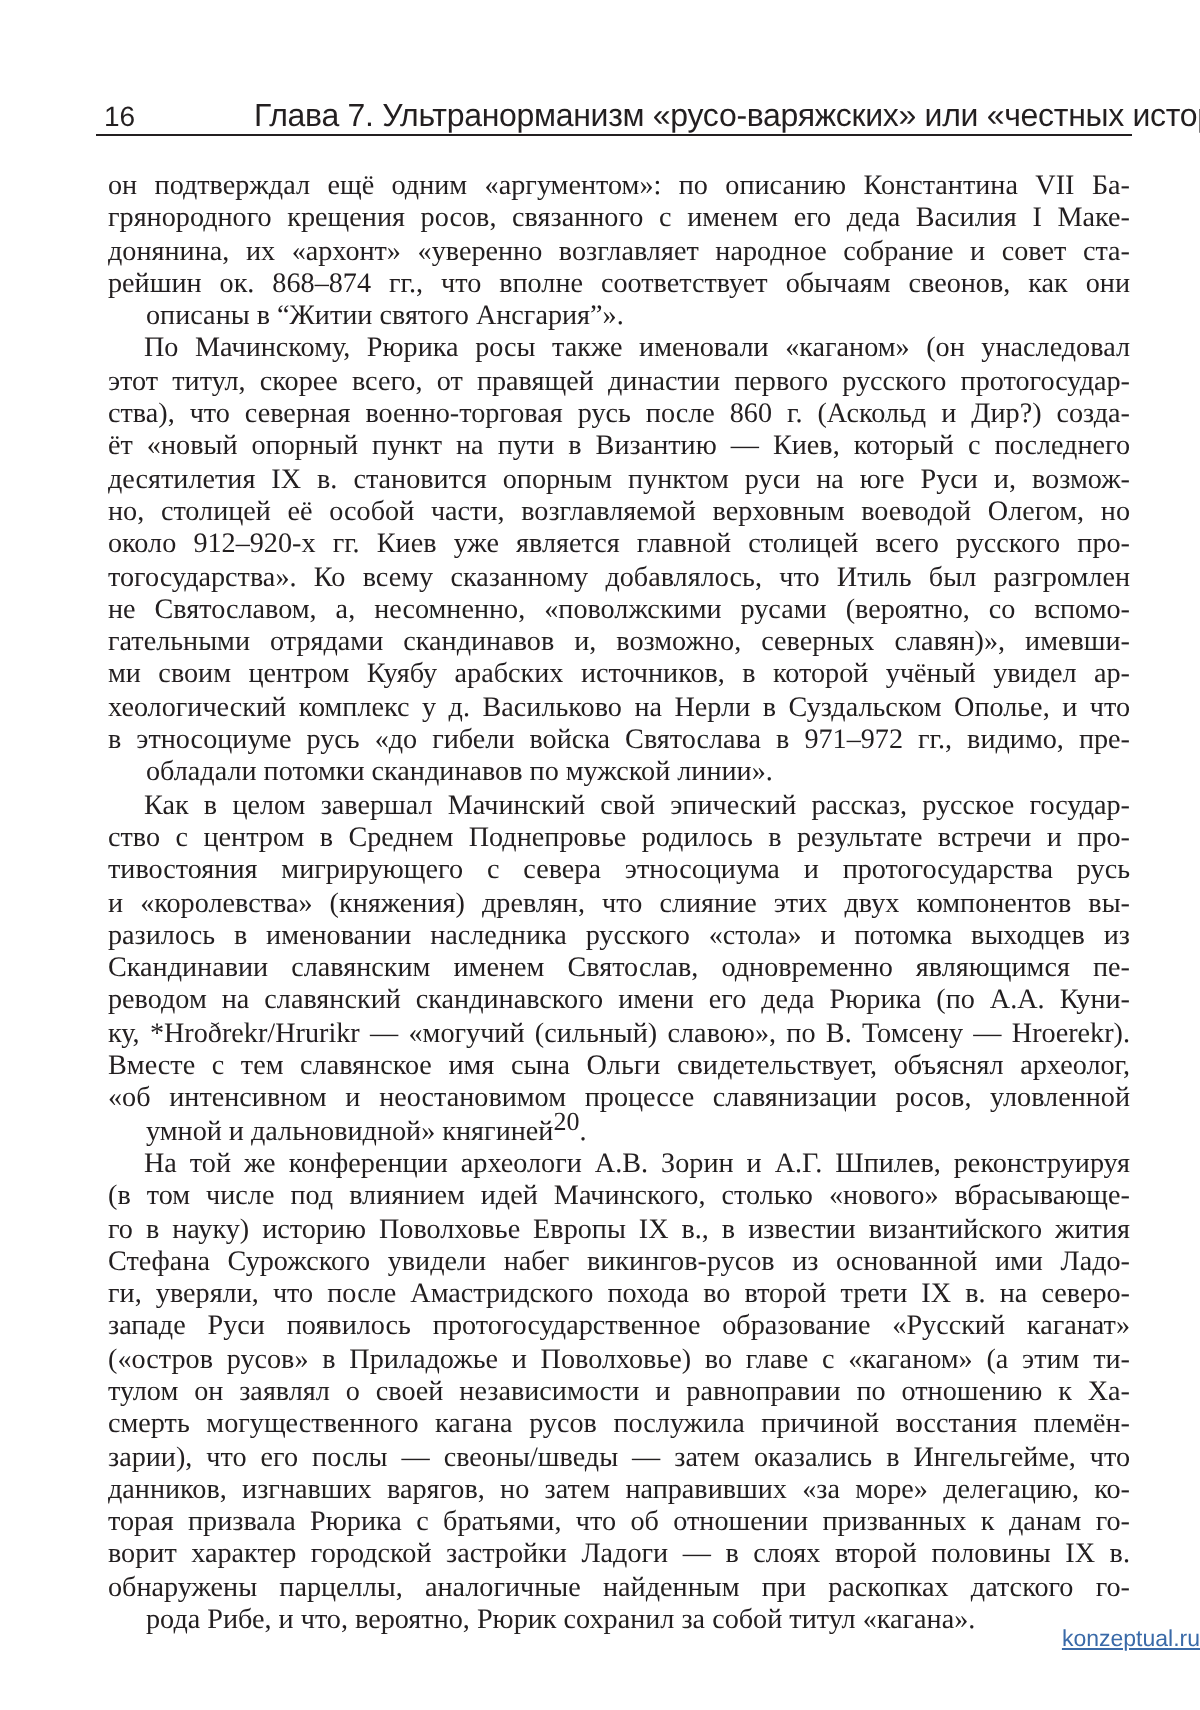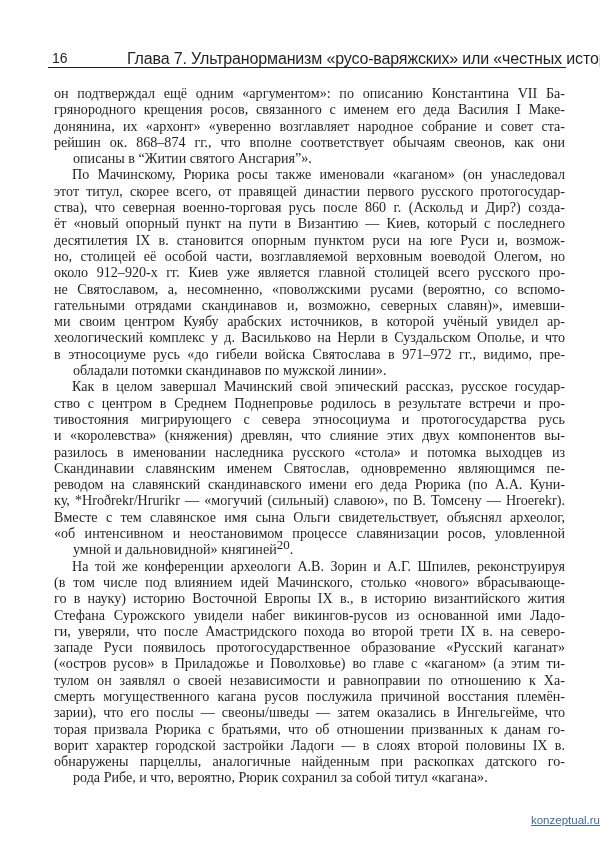--- a/index.html
+++ b/index.html
@@ -51,46 +51,48 @@
     <span class="line"><span>донянина, их «архонт» «уверенно возглавляет народное собрание и совет ста-</span></span>
     <span class="line"><span>рейшин ок. 868–874 гг., что вполне соответствует обычаям свеонов, как они</span></span>
     <span class="line last"><span>описаны в “Житии святого Ансгария”».</span></span>
     <span class="line indent"><span>По Мачинскому, Рюрика росы также именовали «каганом» (он унаследовал</span></span>
     <span class="line"><span>этот титул, скорее всего, от правящей династии первого русского протогосудар-</span></span>
     <span class="line"><span>ства), что северная военно-торговая русь после 860 г. (Аскольд и Дир?) созда-</span></span>
     <span class="line"><span>ёт «новый опорный пункт на пути в Византию — Киев, который с последнего</span></span>
     <span class="line"><span>десятилетия IX в. становится опорным пунктом руси на юге Руси и, возмож-</span></span>
     <span class="line"><span>но, столицей её особой части, возглавляемой верховным воеводой Олегом, но</span></span>
     <span class="line"><span>около 912–920-х гг. Киев уже является главной столицей всего русского про-</span></span>
+    <span class="line"><span>тогосударства». Ко всему сказанному добавлялось, что Итиль был разгромлен</span></span>
     <span class="line"><span>не Святославом, а, несомненно, «поволжскими русами (вероятно, со вспомо-</span></span>
     <span class="line"><span>гательными отрядами скандинавов и, возможно, северных славян)», имевши-</span></span>
     <span class="line"><span>ми своим центром Куябу арабских источников, в которой учёный увидел ар-</span></span>
     <span class="line"><span>хеологический комплекс у д. Васильково на Нерли в Суздальском Ополье, и что</span></span>
     <span class="line"><span>в этносоциуме русь «до гибели войска Святослава в 971–972 гг., видимо, пре-</span></span>
     <span class="line last"><span>обладали потомки скандинавов по мужской линии».</span></span>
     <span class="line indent"><span>Как в целом завершал Мачинский свой эпический рассказ, русское государ-</span></span>
     <span class="line"><span>ство с центром в Среднем Поднепровье родилось в результате встречи и про-</span></span>
     <span class="line"><span>тивостояния мигрирующего с севера этносоциума и протогосударства русь</span></span>
     <span class="line"><span>и «королевства» (княжения) древлян, что слияние этих двух компонентов вы-</span></span>
     <span class="line"><span>разилось в именовании наследника русского «стола» и потомка выходцев из</span></span>
     <span class="line"><span>Скандинавии славянским именем Святослав, одновременно являющимся пе-</span></span>
     <span class="line"><span>реводом на славянский скандинавского имени его деда Рюрика (по А.А. Куни-</span></span>
     <span class="line"><span>ку, *Hroðrekr/Hrurikr — «могучий (сильный) славою», по В. Томсену — Hroerekr).</span></span>
     <span class="line"><span>Вместе с тем славянское имя сына Ольги свидетельствует, объяснял археолог,</span></span>
     <span class="line"><span>«об интенсивном и неостановимом процессе славянизации росов, уловленной</span></span>
     <span class="line last"><span>умной и дальновидной» княгиней</span><sup>20</sup><span>.</span></span>
     <span class="line indent"><span>На той же конференции археологи А.В. Зорин и А.Г. Шпилев, реконструируя</span></span>
     <span class="line"><span>(в том числе под влиянием идей Мачинского, столько «нового» вбрасывающе-</span></span>
-    <span class="line"><span>го в науку) историю Восточной Европы IX в., в историю византийского жития</span></span>
+    <span class="line"><span>го в науку) историю Поволховье Европы IX в., в известии византийского жития</span></span>
     <span class="line"><span>Стефана Сурожского увидели набег викингов-русов из основанной ими Ладо-</span></span>
     <span class="line"><span>ги, уверяли, что после Амастридского похода во второй трети IX в. на северо-</span></span>
     <span class="line"><span>западе Руси появилось протогосударственное образование «Русский каганат»</span></span>
     <span class="line"><span>(«остров русов» в Приладожье и Поволховье) во главе с «каганом» (а этим ти-</span></span>
     <span class="line"><span>тулом он заявлял о своей независимости и равноправии по отношению к Ха-</span></span>
     <span class="line"><span>смерть могущественного кагана русов послужила причиной восстания племён-</span></span>
     <span class="line"><span>зарии), что его послы — свеоны/шведы — затем оказались в Ингельгейме, что</span></span>
+    <span class="line"><span>данников, изгнавших варягов, но затем направивших «за море» делегацию, ко-</span></span>
     <span class="line"><span>торая призвала Рюрика с братьями, что об отношении призванных к данам го-</span></span>
     <span class="line"><span>ворит характер городской застройки Ладоги — в слоях второй половины IX в.</span></span>
     <span class="line"><span>обнаружены парцеллы, аналогичные найденным при раскопках датского го-</span></span>
     <span class="line last"><span>рода Рибе, и что, вероятно, Рюрик сохранил за собой титул «кагана».</span></span>
   </div>
 
 <a class="footer-link">konzeptual.ru</a>
 
 </body></html>

